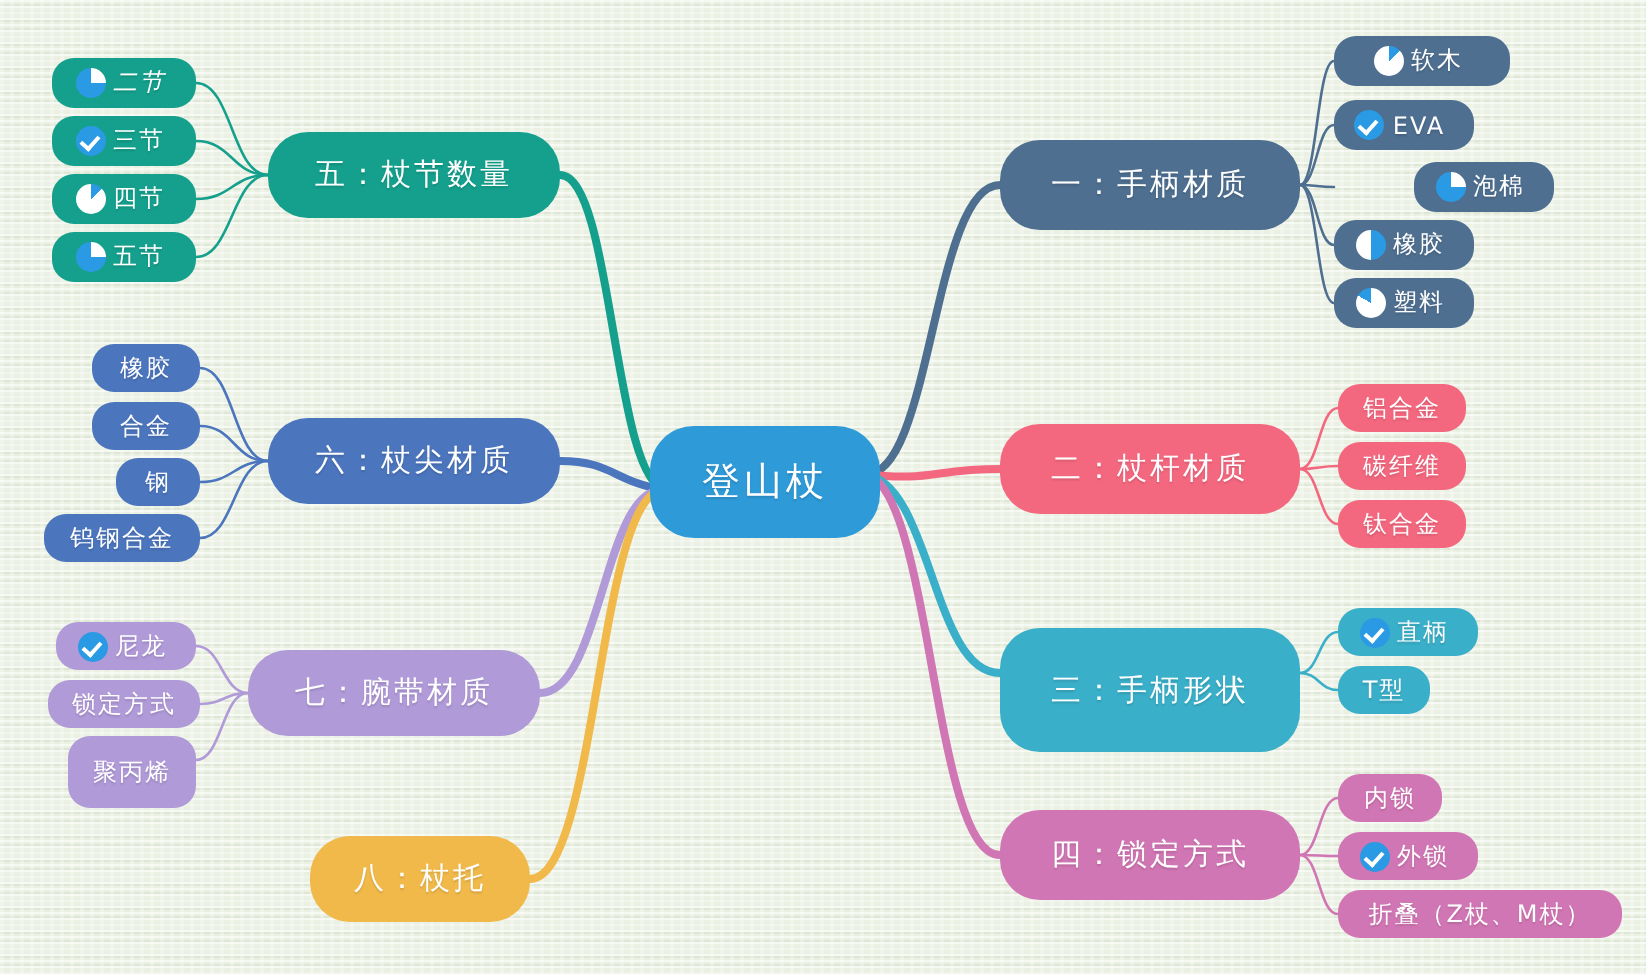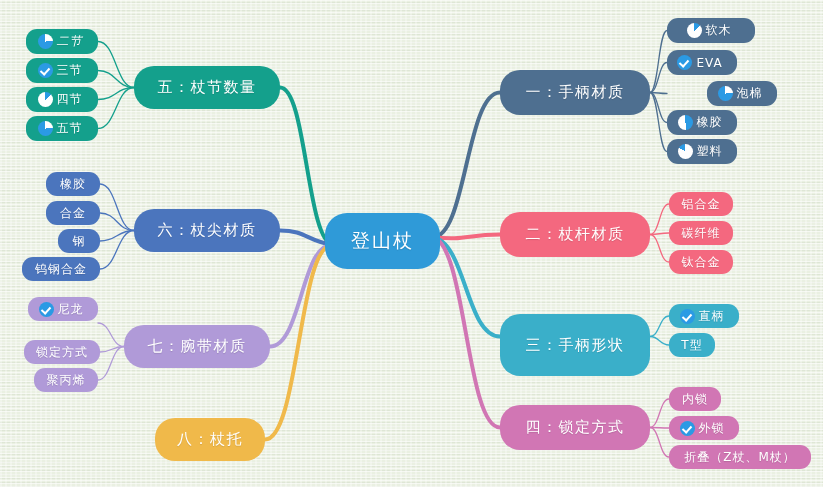--- a/index.html
+++ b/index.html
@@ -182,28 +182,28 @@
     </div>
     <div class="node leaf" style="left: 58px; top: 229px; width: 42px; height: 24px; background: rgb(75, 117, 189);">
       <span>钢</span>
     </div>
     <div class="node leaf" style="left: 22px; top: 257px; width: 78px; height: 24px; background: rgb(75, 117, 189);">
       <span>钨钢合金</span>
     </div>
     <div class="node branch" style="left: 124px; top: 325px; width: 146px; height: 43px; background: rgb(176, 154, 216);">
       <span>七：腕带材质</span>
     </div>
-    <div class="node leaf has-icon" style="left: 28px; top: 297px; width: 70px; height: 24px; background: rgb(176, 154, 216);">
+    <div class="node leaf has-icon" style="left: 28px; top: 311px; width: 70px; height: 24px; background: rgb(176, 154, 216);">
       <span class="ico check"></span>
       <span>尼龙</span>
     </div>
     <div class="node leaf" style="left: 24px; top: 340px; width: 76px; height: 24px; background: rgb(176, 154, 216);">
       <span>锁定方式</span>
     </div>
-    <div class="node leaf" style="left: 34px; top: 368px; width: 64px; height: 24px; background: rgb(176, 154, 216); justify-content: center;">
+    <div class="node leaf" style="left: 34px; top: 368px; width: 64px; height: 36px; background: rgb(176, 154, 216); justify-content: center;">
       <span>聚丙烯</span>
     </div>
     <div class="node branch" style="left: 155px; top: 418px; width: 110px; height: 43px; background: rgb(240, 185, 74);">
       <span>八：杖托</span>
     </div>
     <div class="node root" style="left: 325px; top: 213px; width: 115px; height: 56px; background: rgb(47, 154, 216);">
       <span>登山杖</span>
     </div>
   </div>
 

